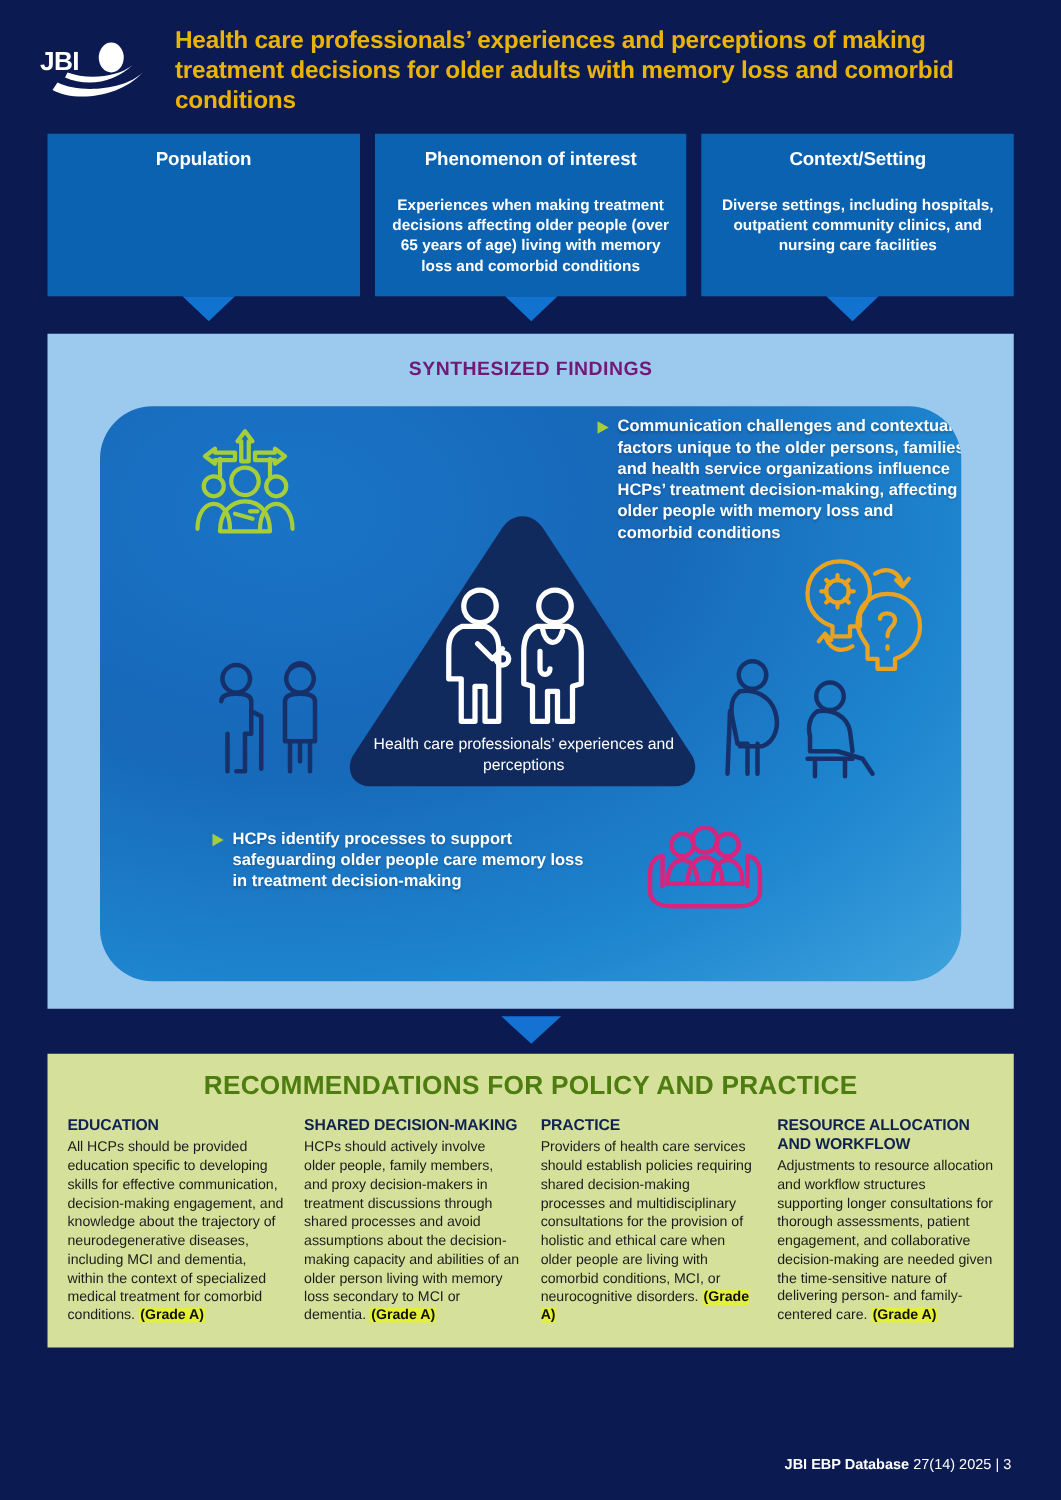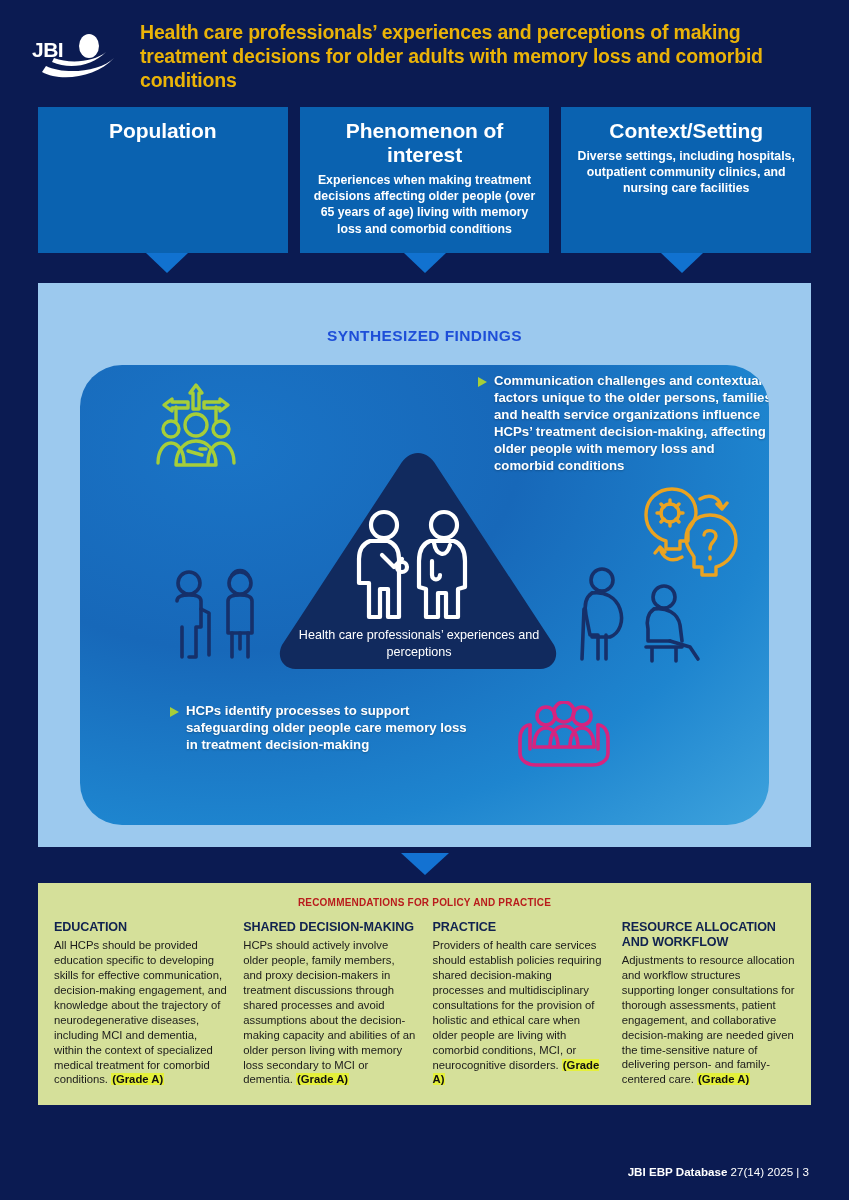--- a/index.html
+++ b/index.html
@@ -53,23 +53,23 @@
   }
   .pico-box {
     flex: 1 1 0;
     background: #0a62b0;
     color: #ffffff;
     padding: 12px 14px 16px 14px;
     min-height: 122px;
     text-align: center;
   }
   .pico-box .pico-title {
-    font-size: 21px;
-    font-weight: bold;
-    margin-bottom: 5px;
+    font-size: 15px;
+    font-weight: bold;
+    margin-bottom: 20px;
     letter-spacing: -0.1px;
   }
   .pico-box .pico-body {
     font-size: 12.3px;
     font-weight: bold;
     line-height: 1.34;
   }
 
   
   .arrow-row {
@@ -95,26 +95,25 @@
   }
 
   
   .findings-panel {
     margin: 4px 38px 0 38px;
     background: #9cc9ee;
     padding: 20px 0 22px 0;
   }
   .findings-heading {
     text-align: center;
-    color: #1d4ed8;
+    color: #701a75;
     font-size: 15.5px;
     font-weight: bold;
     letter-spacing: 0.4px;
     margin-bottom: 20px;
-    margin-top: 24px;
   }
   .findings-card {
     position: relative;
     margin: 0 42px;
     height: 460px;
     border-radius: 42px;
     background: radial-gradient(ellipse at 22% 18%, #1a74c6 0%, #1768b9 38%, #1e85cf 72%, #3ea3dd 100%);
     overflow: hidden;
   }
 
@@ -163,22 +162,22 @@
   .ic-hands      { left: 432px; top: 336px; }
 
   
   .recs-panel {
     margin: 0 38px;
     background: #d5e09a;
     padding: 14px 16px 18px 16px;
   }
   .recs-heading {
     text-align: center;
-    color: #b91c1c;
-    font-size: 10px;
+    color: #4d7c0f;
+    font-size: 21px;
     font-weight: bold;
     letter-spacing: 0.2px;
     margin-bottom: 12px;
   }
   .recs-cols {
     display: flex;
     gap: 16px;
   }
   .rec-col { flex: 1 1 0; }
   .rec-title {

